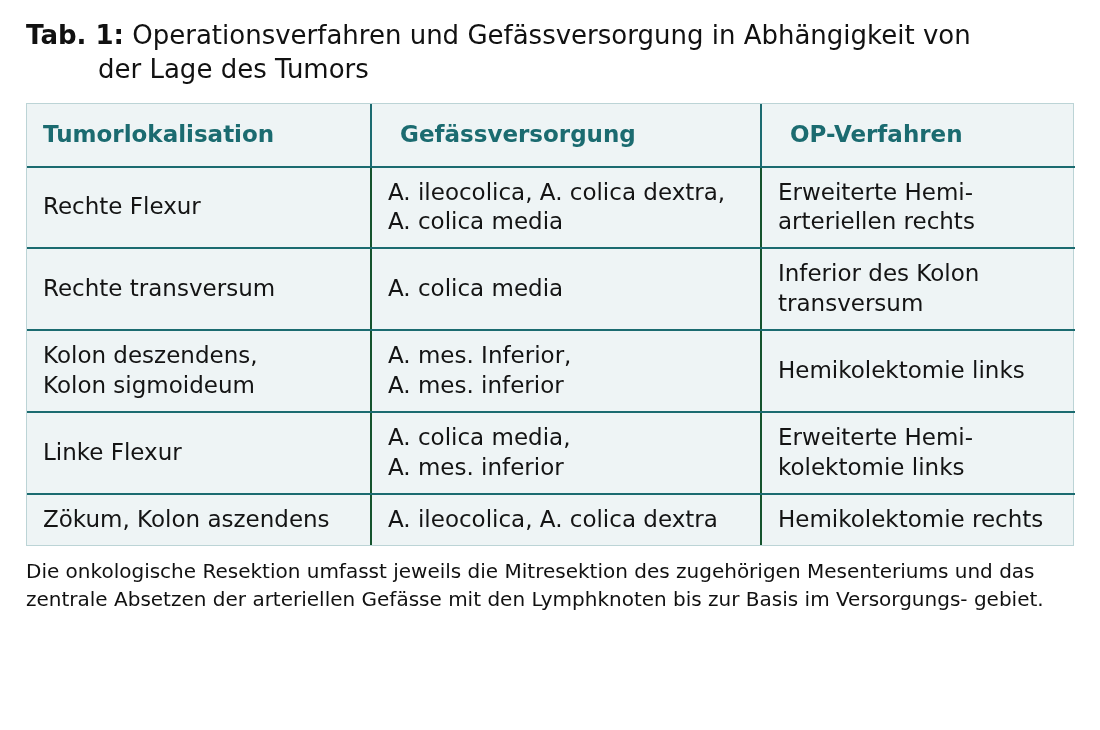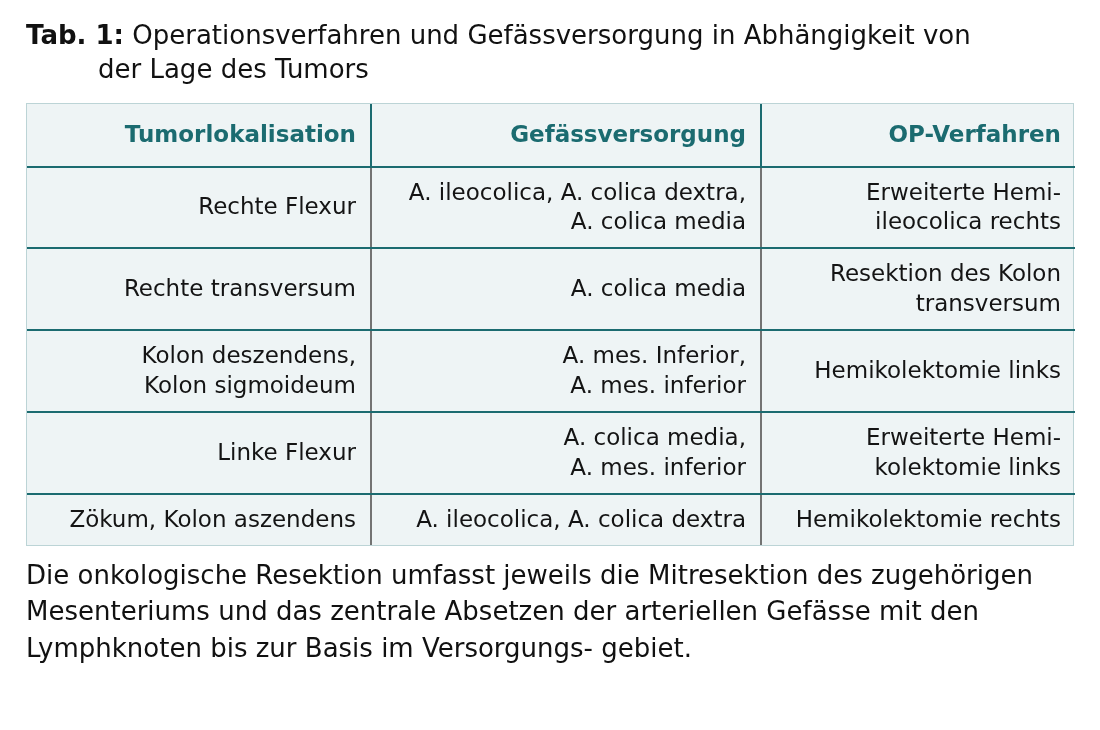--- a/index.html
+++ b/index.html
@@ -52,21 +52,21 @@
     border-collapse: collapse;
     width: 100%;
     table-layout: fixed;
   }
   table.data col.c1 { width: 344px; }
   table.data col.c2 { width: 390px; }
   table.data col.c3 { width: 314px; }
 
   table.data th,
   table.data td {
-    text-align: right;
+    text-align: left;
     vertical-align: middle;
     padding: 10px 14px 10px 16px;
     font-size: 23px;
     line-height: 1.30;
   }
   table.data thead th {
     color: #1b6b70;
     font-weight: bold;
     font-size: 23px;
     padding-top: 16px;
@@ -77,32 +77,32 @@
     border-bottom: 2px solid #1b6b70;
     color: #141414;
   }
   table.data tbody tr:last-child td {
     border-bottom: none;
     border-radius: 14px;
   }
   
   table.data th.vr,
   table.data td.vr {
-    border-left: 2px solid #737373;
+    border-left: 2px solid #14532d;
   }
   table.data thead th.vr {
     border-left: 2px solid #1b6b70;
     padding-left: 28px;
   }
   .cell-line { display: block; }
 
   
   .footnote {
     margin-top: 11px;
-    font-size: 26px;
+    font-size: 20px;
     line-height: 1.42;
     color: #111111;
     max-width: 1050px;
   }
 </style>
 </head>
 <body>
 
 <div class="page">
 
@@ -131,33 +131,33 @@
         <tr>
           <td>
             <span class="cell-line">Rechte Flexur</span>
           </td>
           <td class="vr">
             <span class="cell-line">A. ileocolica, A. colica dextra,</span>
             <span class="cell-line">A. colica media</span>
           </td>
           <td class="vr">
             <span class="cell-line">Erweiterte Hemi-</span>
-            <span class="cell-line">ileocolica rechts</span>
+            <span class="cell-line">arteriellen rechts</span>
           </td>
         </tr>
 
         <tr>
           <td>
             <span class="cell-line">Rechte transversum</span>
           </td>
           <td class="vr">
             <span class="cell-line">A. colica media</span>
           </td>
           <td class="vr">
-            <span class="cell-line">Resektion des Kolon</span>
+            <span class="cell-line">Inferior des Kolon</span>
             <span class="cell-line">transversum</span>
           </td>
         </tr>
 
         <tr>
           <td>
             <span class="cell-line">Kolon deszendens,</span>
             <span class="cell-line">Kolon sigmoideum</span>
           </td>
           <td class="vr">

